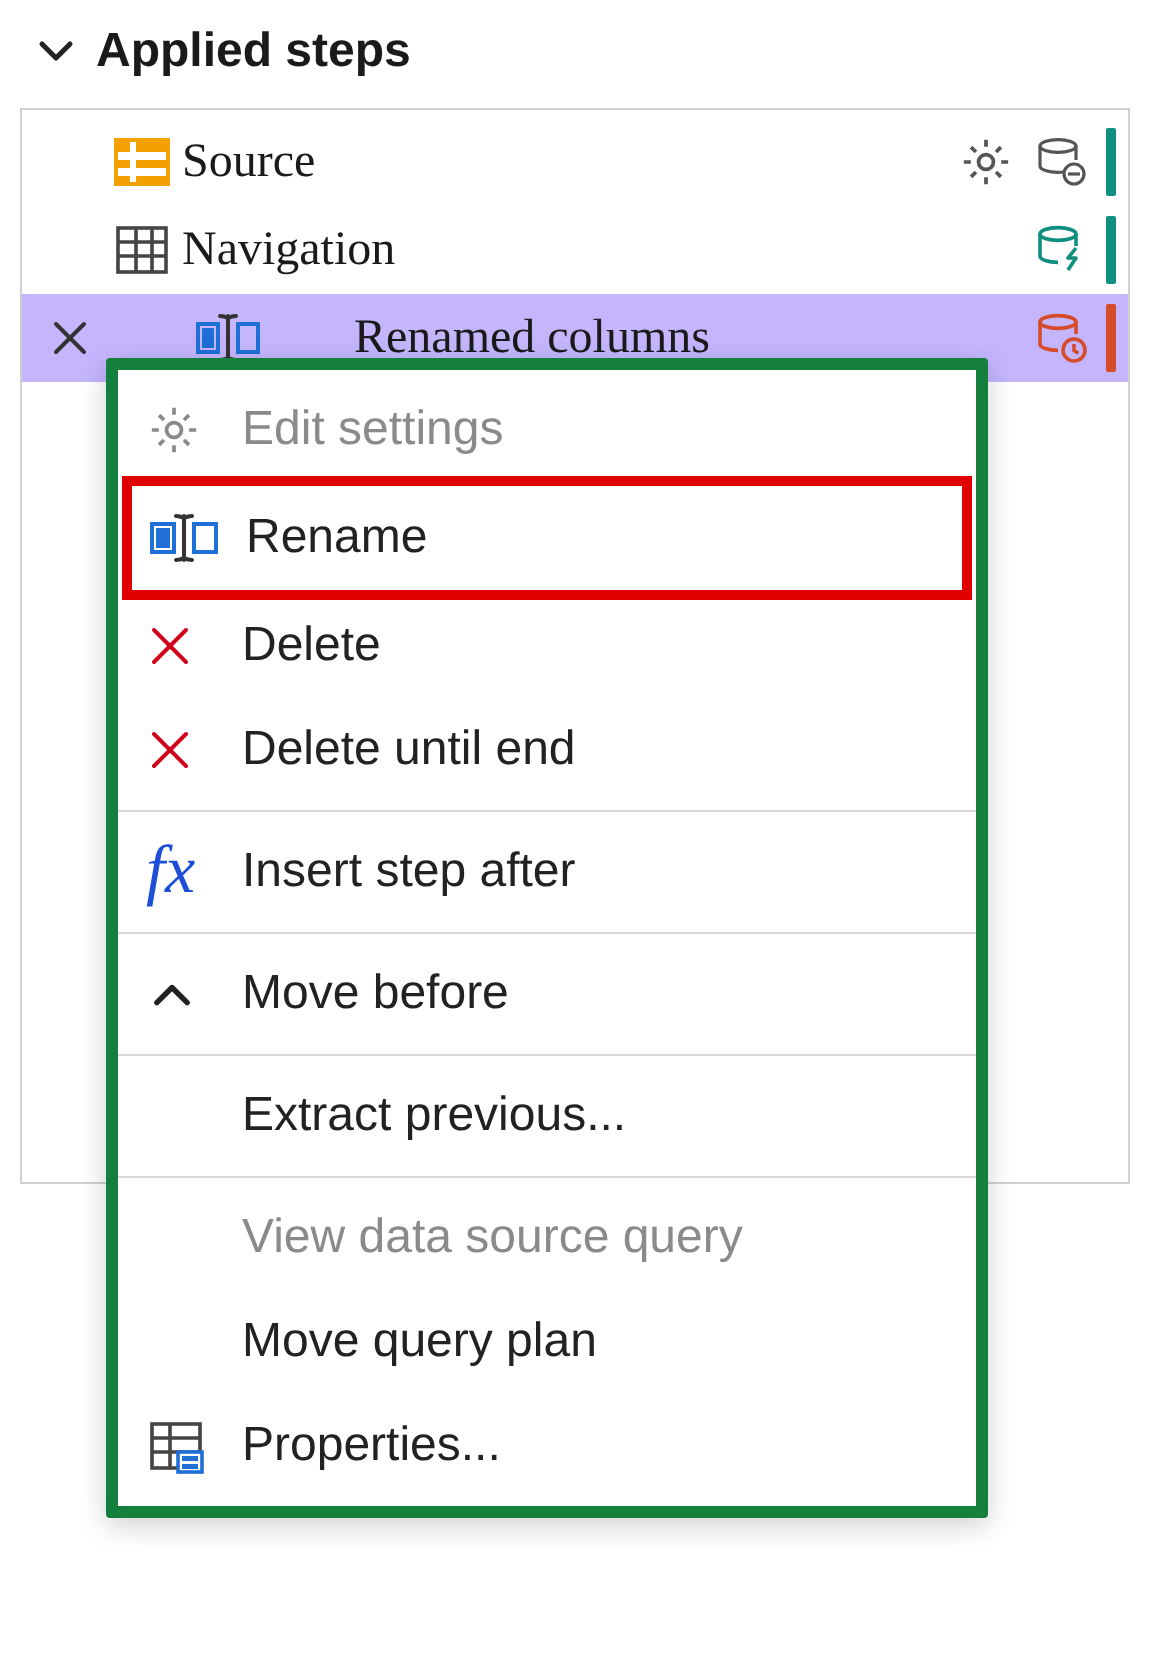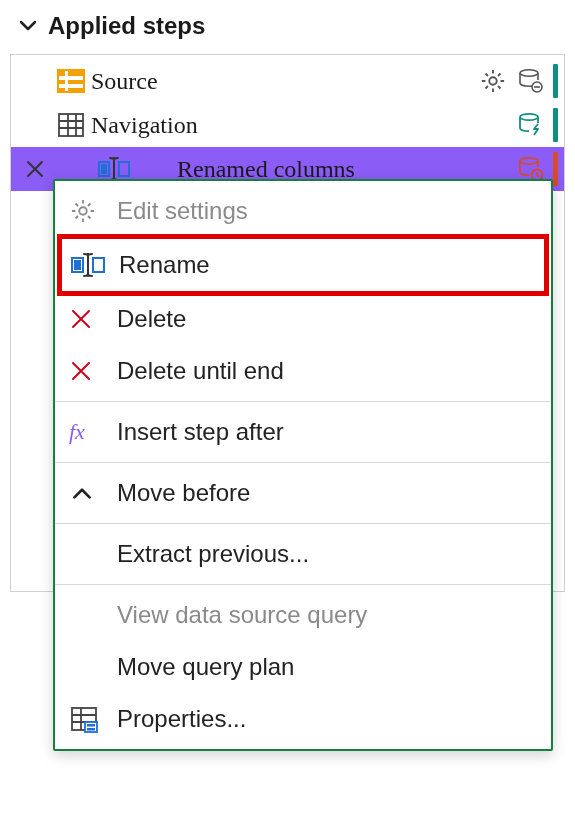--- a/index.html
+++ b/index.html
@@ -33,21 +33,21 @@
     position: relative;
   }
   .step-row {
     display: flex;
     align-items: center;
     height: 44px;
     padding: 0 6px 0 8px;
     font-size: 24px;
   }
   .step-row.selected {
-    background: #8b5cf6;
+    background: #c4b5fd;
     gap: 43px;
   }
   .step-delete {
     width: 32px;
     display:flex; align-items:center; justify-content:center;
   }
   .step-icon {
     width: 40px;
     display:flex; align-items:center; justify-content:center;
   }
@@ -66,23 +66,23 @@
   .right-icon { width:32px; height:32px; display:flex; align-items:center; justify-content:center; }
   .step-bar { width:5px; height:34px; border-radius:1px; }
   .bar-teal { background:#0f8f7f; }
   .bar-red { background:#d64b2a; }
 
   
   .context-menu {
     position: absolute;
     left: 42px;
     top: 124px;
-    width: 500px;
+    width: 441px;
     background: #fff;
-    border: 2px solid #15803d;
+    border: 6px solid #15803d;
     box-shadow: 0 4px 14px rgba(0,0,0,.18);
     z-index: 10;
     padding: 4px 0;
     border-radius: 2px;
   }
   .menu-item {
     display:flex;
     align-items:center;
     height: 52px;
     padding: 0 14px 0 14px;
@@ -248,21 +248,21 @@
               <path d="M4 4l16 16M20 4L4 20"></path>
             </svg>
         </span>
         <span>Delete until end</span>
       </div>
 
       <div class="menu-sep"></div>
 
       <div class="menu-item">
         <span class="menu-icon">
-          <span style="font-family:Georgia,serif;font-style:italic;font-size:22px;color:#8b5cf6;">fx</span>
+          <span style="font-family:Georgia,serif;font-style:italic;font-size:34px;color:#1d4ed8;">fx</span>
         </span>
         <span>Insert step after</span>
       </div>
 
       <div class="menu-sep"></div>
 
       <div class="menu-item">
         <span class="menu-icon">
           <svg width="26" height="26" viewBox="0 0 24 24">
               <path d="M5 16l7-7 7 7" fill="none" stroke="#222" stroke-width="2.5" stroke-linecap="round" stroke-linejoin="round"></path>

